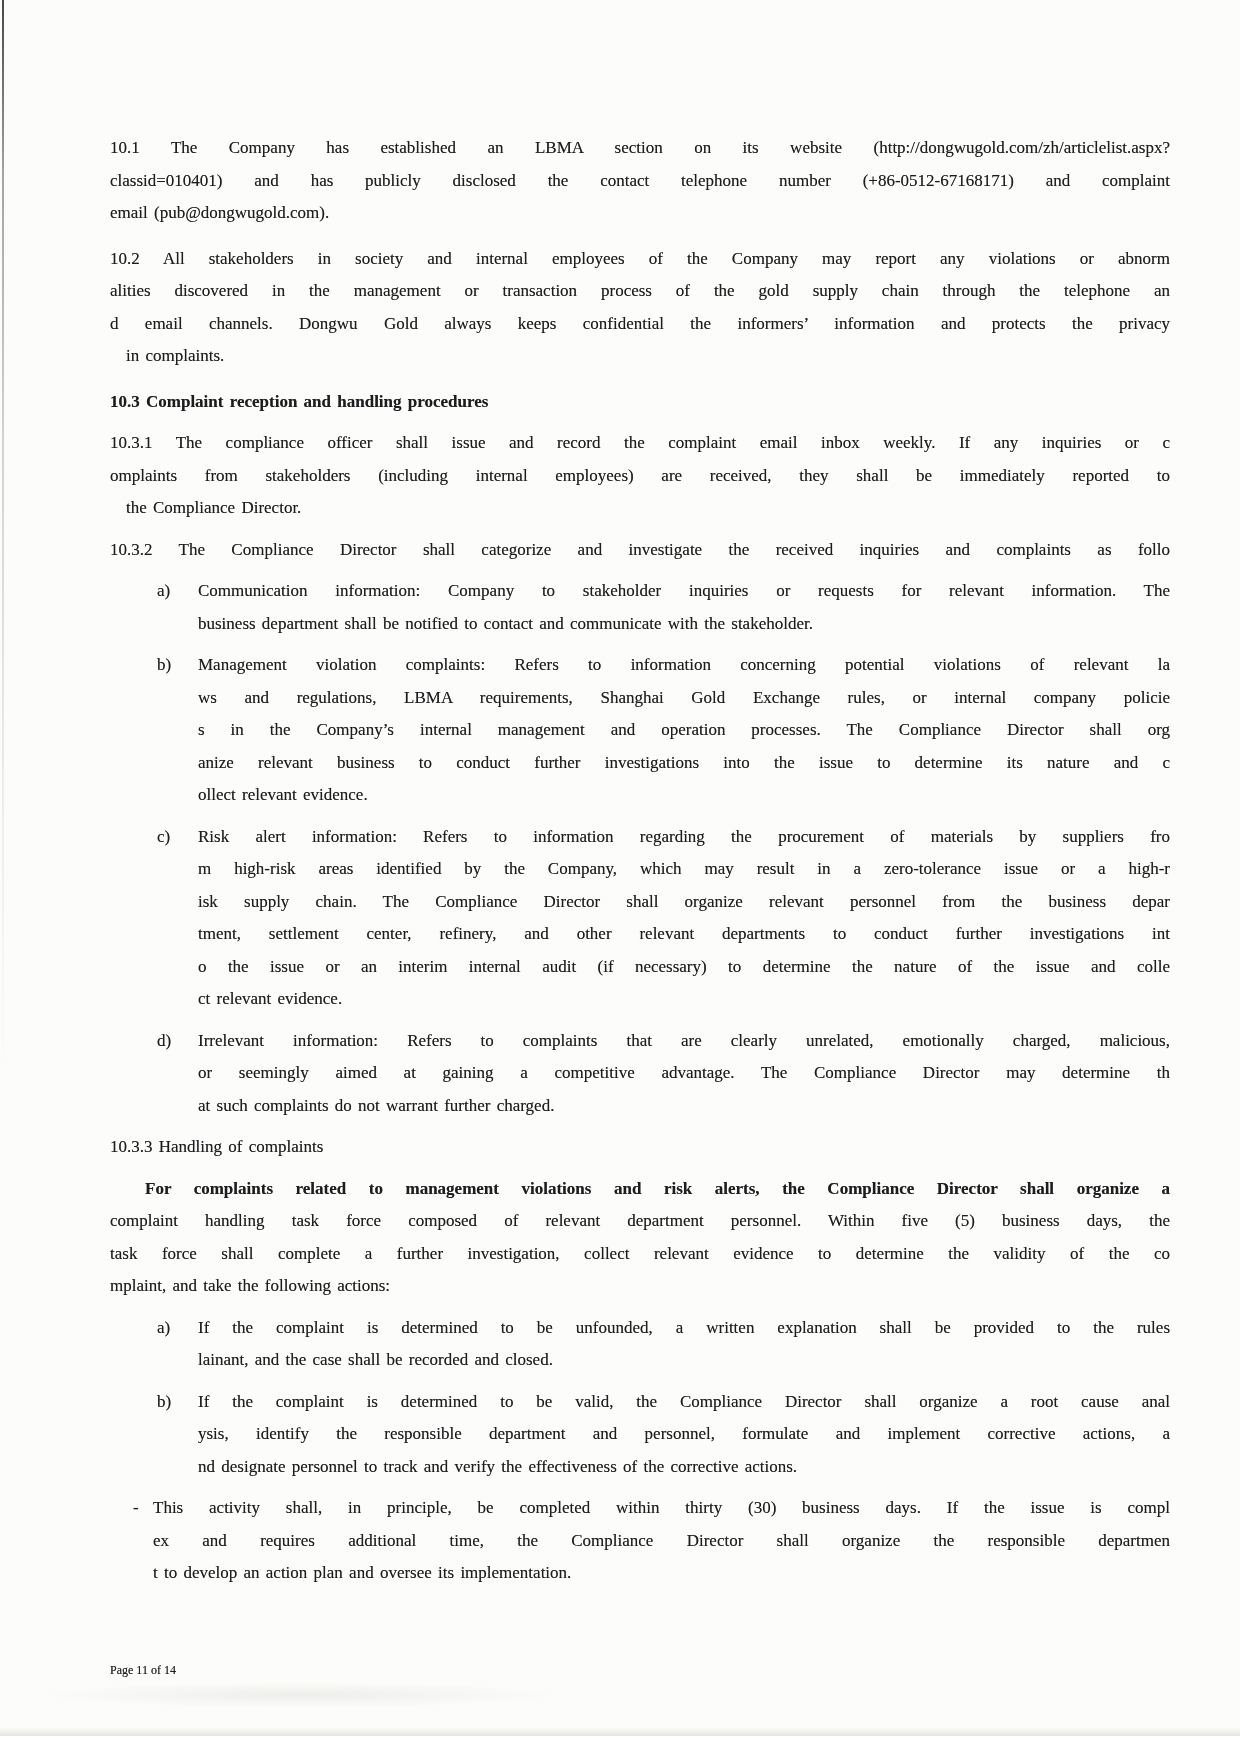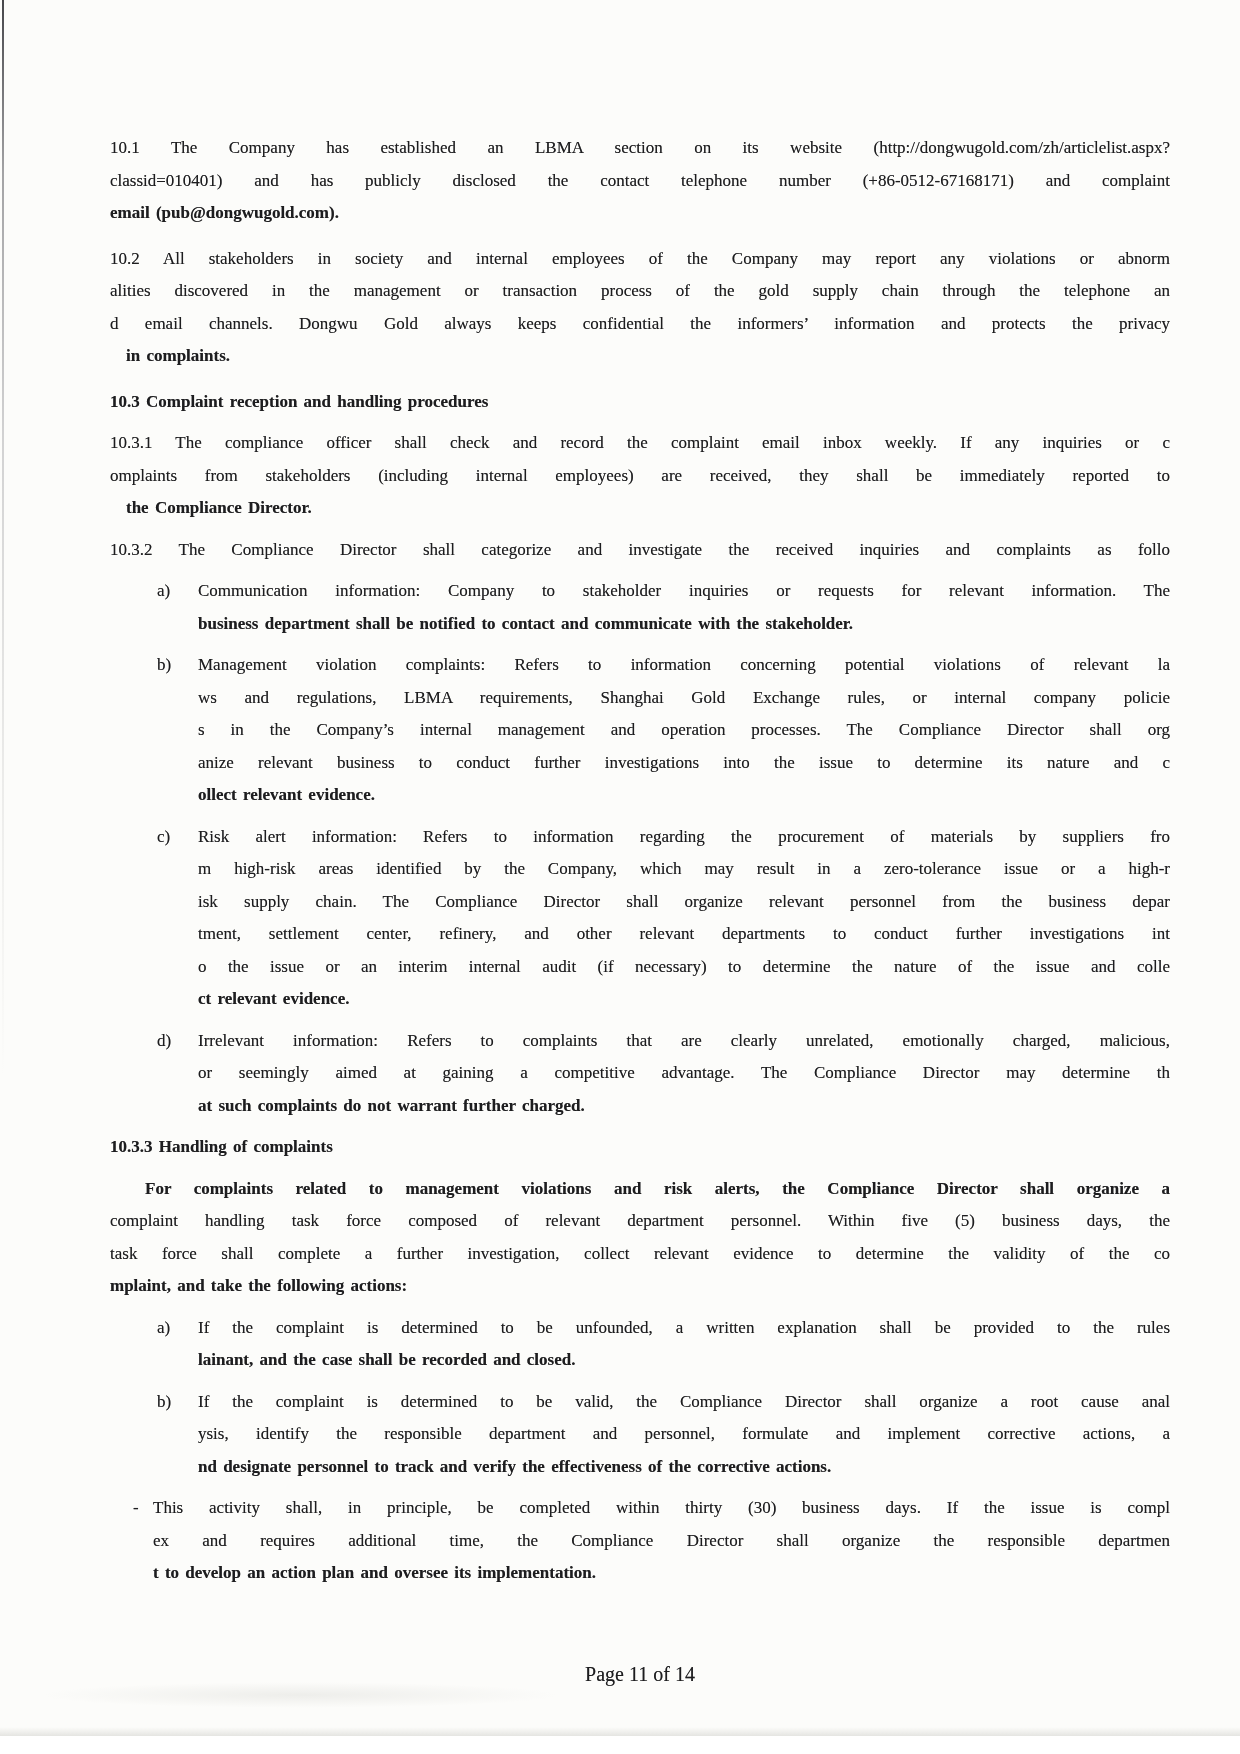--- a/index.html
+++ b/index.html
@@ -50,31 +50,31 @@
   .block { position: relative; margin-bottom: 9px; }
   .block[data-name="para-10-1"],
   .block[data-name="para-10-2"] { margin-bottom: 13px; }
   .block[data-name="dash-item"] { margin-top: 4px; }
   .block.heading { font-weight: bold; }
   .block.list { padding-left: 88px; }
   .block.list > .marker { position: absolute; left: 47px; top: 0; }
   .block.dash { padding-left: 43px; }
   .block.dash > .marker { position: absolute; left: 23px; top: 0; }
   .line { text-align: justify; text-align-last: justify; }
-  .line.last { text-align: right; text-align-last: left; font-weight: bold; }
+  .line.last { text-align: right; text-align-last: left; }
   
   [data-name="para-10-2"] .line.last,
   [data-name="para-10-3-1"] .line.last { padding-left: 16px; }
   .block.indent .line:first-child { text-indent: 35px; font-weight: bold; }
   .footer {
     position: absolute;
     left: 110px; right: 70px;
     top: 1663px;
-    text-align: center;
-    font-size: 20px;
+    text-align: left;
+    font-size: 12px;
     color: #1d1d1f;
     text-shadow: 0 0 0.5px rgba(40,40,42,0.55);
   }
 </style>
 </head>
 <body>
 
 <div class="page" data-name="document-page">
   <div class="scan-edge-left" data-name="scan-artifact-left-edge"></div>
   <div class="scan-smudge" data-name="scan-artifact-smudge"></div>
@@ -89,21 +89,21 @@
       <div class="block para" data-name="para-10-2">
         <div class="line" data-name="para-10-2-line-1">10.2 All stakeholders in society and internal employees of the Company may report any violations or abnorm</div>
         <div class="line" data-name="para-10-2-line-2">alities discovered in the management or transaction process of the gold supply chain through the telephone an</div>
         <div class="line" data-name="para-10-2-line-3">d email channels. Dongwu Gold always keeps confidential the informers’ information and protects the privacy</div>
         <div class="line last" data-name="para-10-2-line-4">in complaints.</div>
       </div>
       <div class="block heading" data-name="heading-10-3">
         <div class="line last" data-name="heading-10-3-line-1">10.3 Complaint reception and handling procedures</div>
       </div>
       <div class="block para" data-name="para-10-3-1">
-        <div class="line" data-name="para-10-3-1-line-1">10.3.1 The compliance officer shall check and record the complaint email inbox weekly. If any inquiries or c</div>
+        <div class="line" data-name="para-10-3-1-line-1">10.3.1 The compliance officer shall issue and record the complaint email inbox weekly. If any inquiries or c</div>
         <div class="line" data-name="para-10-3-1-line-2">omplaints from stakeholders (including internal employees) are received, they shall be immediately reported to</div>
         <div class="line last" data-name="para-10-3-1-line-3">the Compliance Director.</div>
       </div>
       <div class="block para" data-name="para-10-3-2">
         <div class="line" data-name="para-10-3-2-line-1">10.3.2 The Compliance Director shall categorize and investigate the received inquiries and complaints as follo</div>
       </div>
       <div class="block list" data-name="list-item-a1">
         <span class="marker" data-name="list-item-a1-marker">a)</span>
         <div class="line" data-name="list-item-a1-line-1">Communication information: Company to stakeholder inquiries or requests for relevant information. The</div>
         <div class="line last" data-name="list-item-a1-line-2">business department shall be notified to contact and communicate with the stakeholder.</div>

